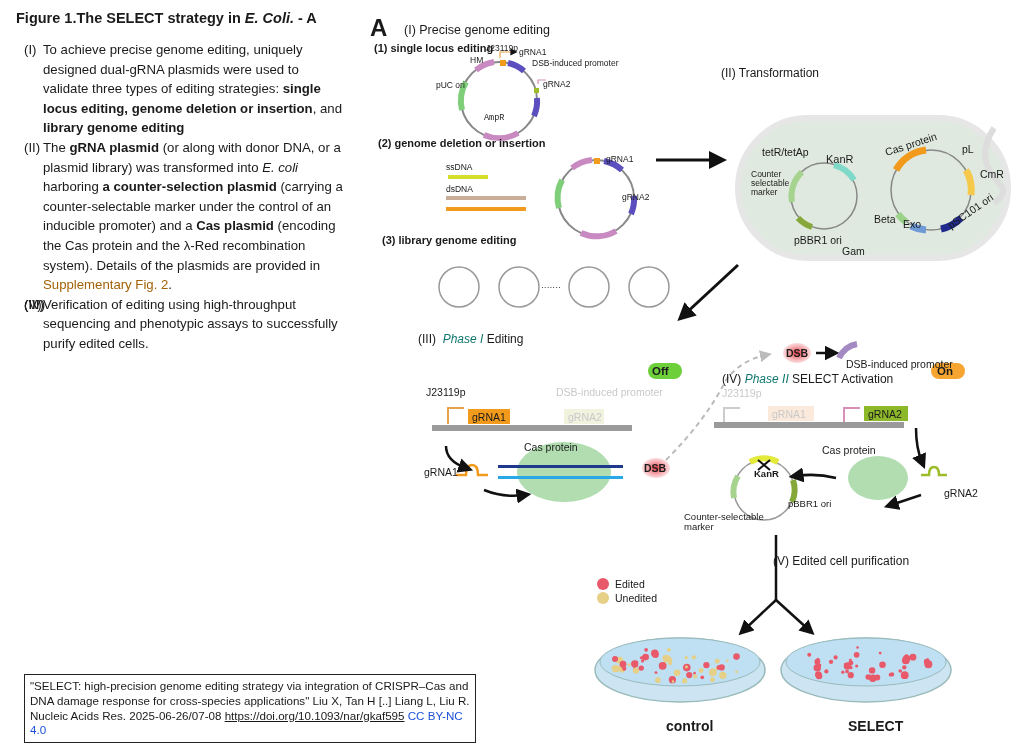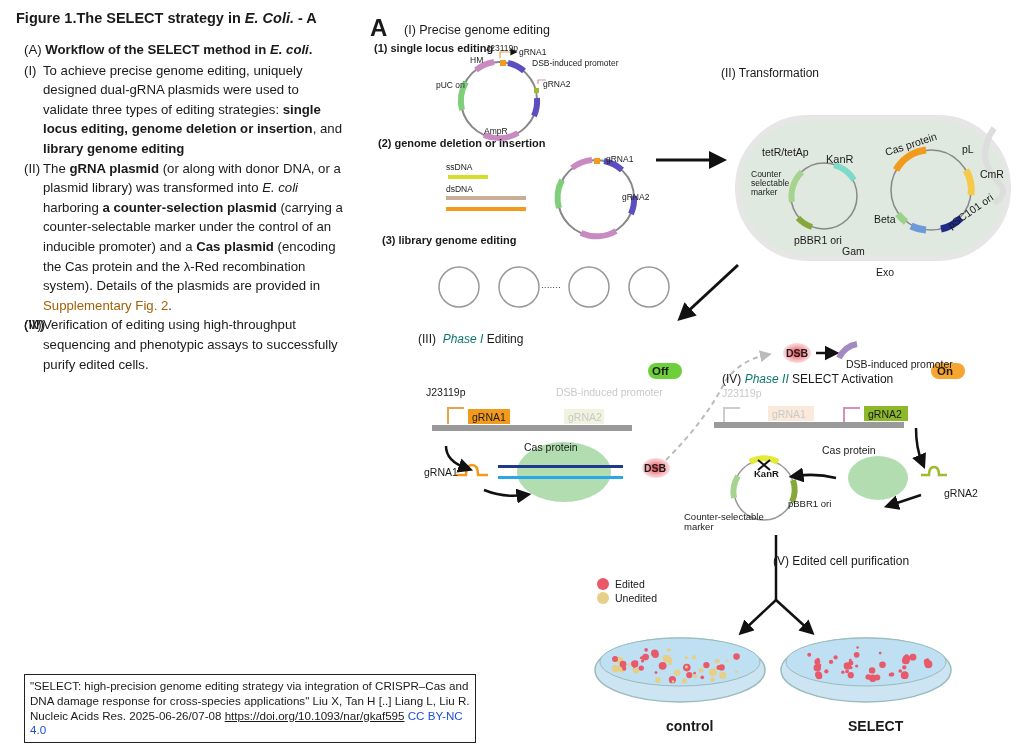--- a/index.html
+++ b/index.html
@@ -25,21 +25,20 @@
   .lbl.bold{font-weight:bold;}
   .red{color:#0f766e;font-style:italic;}
   .gray{color:#c9c9c9;}
 </style>
 </head>
 <body>
 
 <div class="title"><span>Figure 1.The SELECT strategy in </span><i>E. Coli.</i><span> - A</span></div>
 
 <div class="caption">
-  <div class="cap-head"><span class="pre">(A) </span><span>Workflow of the SELECT method in </span><i>E. coli</i><span>.</span></div>
   <div id="cap-items">
       <div class="item" style="padding-left: 19px;"><span class="num">(I)</span><span><span>To achieve precise genome editing, uniquely designed dual-gRNA plasmids were used to validate three types of editing strategies: </span><span class="b">single locus editing, genome deletion or insertion</span><span>, and </span><span class="b">library genome editing</span></span></div>
       <div class="item" style="padding-left: 19px;"><span class="num">(II)</span><span><span>The </span><span class="b">gRNA plasmid</span><span> (or along with donor DNA, or a plasmid library) was transformed into </span><span class="i">E. coli</span><span> harboring </span><span class="b">a counter-selection plasmid</span><span> (carrying a counter-selectable marker under the control of an inducible promoter) and a </span><span class="b">Cas plasmid</span><span> (encoding the Cas protein and the λ-Red recombination system). Details of the plasmids are provided in </span><span class="link">Supplementary Fig. 2</span><span>.</span></span></div>
       <div class="item" style="padding-left: 19px;"><span class="num">(III)</span></div>
       <div class="item" style="padding-left: 19px;"><span class="num">(IV)</span></div>
       <div class="item" style="padding-left: 19px;"><span class="num">(V)</span><span><span>Verification of editing using high-throughput sequencing and phenotypic assays to successfully purify edited cells.</span></span></div>
     </div>
 </div>
 
 <div class="cite">
@@ -266,40 +265,40 @@
 
 <div class="lbl bold" style="left:4px;top:4px;font-size:24px;">A</div>
 <div class="lbl" style="left:38px;top:13px;font-size:12.5px;">(I) Precise genome editing</div>
 <div class="lbl bold m" style="left:8px;top:32px;font-size:11px;">(1) single locus editing</div>
 <div class="lbl s" style="left:120px;top:33px;">J23119p</div>
 <div class="lbl s" style="left:104px;top:45px;">HM</div>
 <div class="lbl s" style="left:153px;top:37px;">gRNA1</div>
 <div class="lbl s" style="left:166px;top:48px;">DSB-induced promoter</div>
 <div class="lbl s" style="left:70px;top:70px;">pUC ori</div>
 <div class="lbl s" style="left:177px;top:69px;">gRNA2</div>
-<div class="lbl s" style="left:118px;top:116px;">AmpR</div>
+<div class="lbl s" style="left:118px;top:103px;font-family:Liberation Mono, monospace;">AmpR</div>
 <div class="lbl bold" style="left:12px;top:127px;font-size:11px;">(2) genome deletion or insertion</div>
 <div class="lbl s" style="left:80px;top:152px;">ssDNA</div>
 <div class="lbl s" style="left:80px;top:174px;">dsDNA</div>
 <div class="lbl s" style="left:240px;top:144px;">gRNA1</div>
 <div class="lbl s" style="left:256px;top:182px;">gRNA2</div>
 <div class="lbl bold" style="left:16px;top:224px;font-size:11px;">(3) library genome editing</div>
 <div class="lbl s" style="left:175px;top:272px;">·······</div>
 
 <div class="lbl" style="left:355px;top:56px;font-size:12px;">(II) Transformation</div>
 <div class="lbl m" style="left:396px;top:136px;">tetR/tetAp</div>
 <div class="lbl m" style="left:460px;top:143px;font-size:11px;">KanR</div>
 <div class="lbl s" style="left:385px;top:160px;width:44px;white-space:normal;line-height:9px;">Counter selectable marker</div>
 <div class="lbl m" style="left:428px;top:224px;">pBBR1 ori</div>
 <div class="lbl m" style="left:518px;top:128px;transform:rotate(-18deg);">Cas protein</div>
 <div class="lbl m" style="left:596px;top:133px;">pL</div>
 <div class="lbl m" style="left:614px;top:158px;">CmR</div>
 <div class="lbl m" style="left:476px;top:190px;margin-top:45px;">Gam</div>
 <div class="lbl m" style="left:508px;top:203px;">Beta</div>
-<div class="lbl m" style="left:510px;top:208px;margin-top:48px;">Exo</div>
+<div class="lbl m" style="left:537px;top:208px;">Exo</div>
 <div class="lbl m" style="left:578px;top:195px;transform:rotate(-35deg);">pSC101 ori</div>
 
 <div class="lbl" style="left:52px;top:322px;font-size:12px;"><span>(III)</span>&nbsp; <span class="red">Phase I</span> <span>Editing</span></div>
 <div class="lbl bold" style="left:286px;top:355px;font-size:11.5px;">Off</div>
 <div class="lbl m" style="left:60px;top:376px;">J23119p</div>
 <div class="lbl m" style="left:106px;top:401px;">gRNA1</div>
 <div class="lbl m gray" style="left:190px;top:376px;">DSB-induced promoter</div>
 <div class="lbl m gray" style="left:202px;top:401px;">gRNA2</div>
 <div class="lbl m" style="left:158px;top:431px;">Cas protein</div>
 <div class="lbl m" style="left:58px;top:456px;">gRNA1</div>

